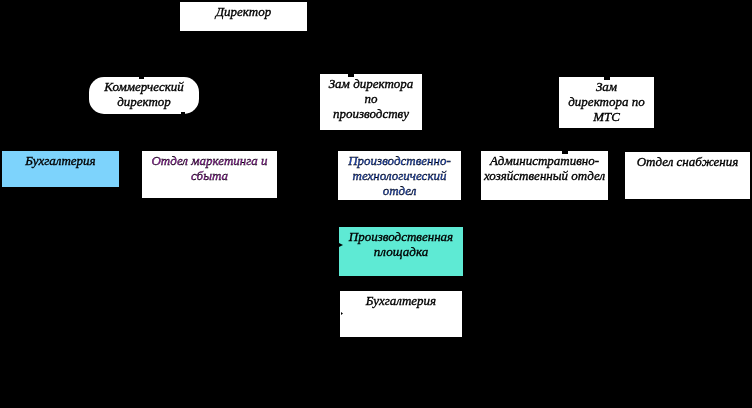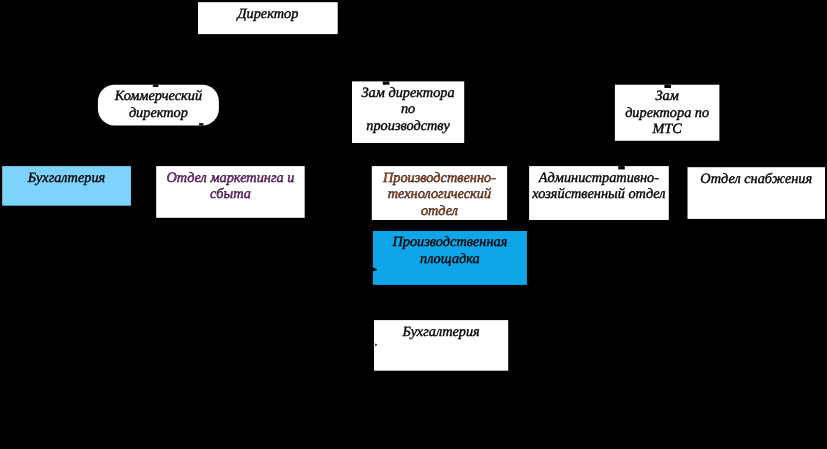--- a/index.html
+++ b/index.html
@@ -44,27 +44,27 @@
 директор</span></div>
     <div class="org-box" style="left: 559px; top: 77px; width: 95px; height: 51px; background: rgb(255, 255, 255); color: rgb(0, 0, 0);"><span class="org-box-label">Зам
 директора по
 МТС</span></div>
     <div class="org-box" style="left: 320px; top: 74px; width: 102px; height: 56px; background: rgb(255, 255, 255); color: rgb(0, 0, 0);"><span class="org-box-label">Зам директора
 по
 производству</span></div>
     <div class="org-box" style="left: 2px; top: 151px; width: 117px; height: 36px; background: #7dd3fc; color: rgb(0, 0, 0);"><span class="org-box-label">Бухгалтерия</span></div>
     <div class="org-box" style="left: 142px; top: 151px; width: 135px; height: 47px; background: rgb(255, 255, 255); color: #a21caf;"><span class="org-box-label">Отдел маркетинга и
 сбыта</span></div>
-    <div class="org-box" style="left: 338px; top: 151px; width: 123px; height: 49px; background: rgb(255, 255, 255); color: #c2410c;"><span class="org-box-label">Производственно-
+    <div class="org-box" style="left: 338px; top: 151px; width: 123px; height: 49px; background: rgb(255, 255, 255); color: #1d4ed8;"><span class="org-box-label">Производственно-
 технологический
 отдел</span></div>
     <div class="org-box" style="left: 625px; top: 152px; width: 125px; height: 47px; background: rgb(255, 255, 255); color: rgb(0, 0, 0);"><span class="org-box-label">Отдел снабжения</span></div>
     <div class="org-box" style="left: 481px; top: 151px; width: 127px; height: 49px; background: rgb(255, 255, 255); color: rgb(0, 0, 0);"><span class="org-box-label">Административно-
 хозяйственный отдел</span></div>
-    <div class="org-box" style="left: 339px; top: 210px; width: 140px; height: 49px; background: #0ea5e9; color: rgb(0, 0, 0);"><span class="org-box-label">Производственная
+    <div class="org-box" style="left: 339px; top: 227px; width: 124px; height: 49px; background: #5eead4; color: rgb(0, 0, 0);"><span class="org-box-label">Производственная
 площадка</span></div>
     <div class="org-box" style="left: 340px; top: 291px; width: 122px; height: 46px; background: rgb(255, 255, 255); color: rgb(0, 0, 0);"><span class="org-box-label">Бухгалтерия</span></div>
     <div class="connector-stub" style="left: 139px; top: 77px; width: 5px; height: 2px; background: rgb(0, 0, 0);"></div>
     <div class="connector-stub" style="left: 181px; top: 112px; width: 4px; height: 2px; background: rgb(0, 0, 0);"></div>
     <div class="connector-stub" style="left: 348px; top: 74px; width: 6px; height: 3px; background: rgb(0, 0, 0);"></div>
     <div class="connector-stub" style="left: 604px; top: 77px; width: 6px; height: 3px; background: rgb(0, 0, 0);"></div>
     <div class="connector-stub" style="left: 562px; top: 151px; width: 6px; height: 3px; background: rgb(0, 0, 0);"></div>
     <div class="connector-stub arrow-right" style="left: 339px; top: 243px; width: 4px; height: 4px; background: rgb(0, 0, 0);"></div>
     <div class="connector-stub arrow-right" style="left: 341px; top: 312px; width: 2px; height: 3px; background: rgb(0, 0, 0);"></div>
   </div>

